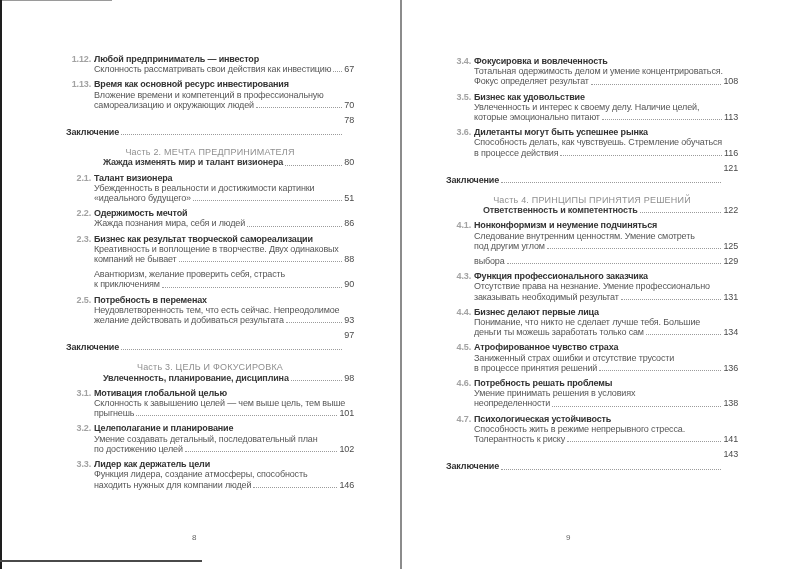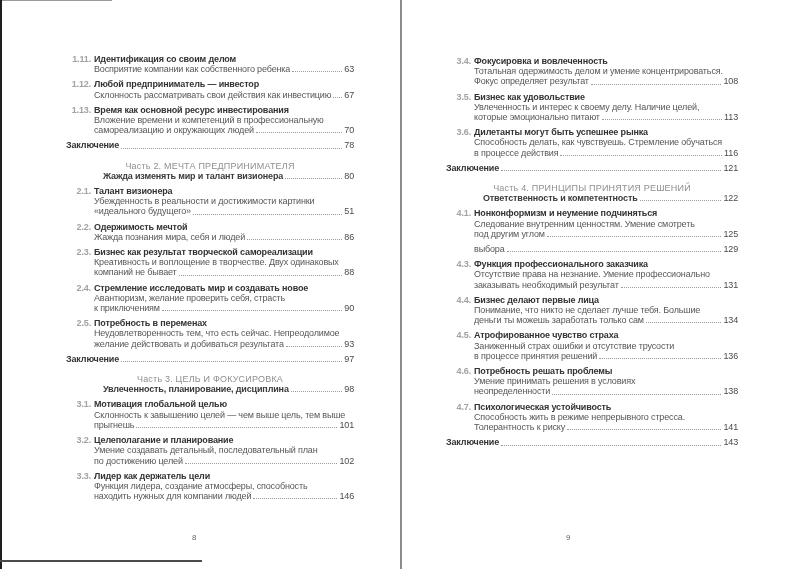--- a/index.html
+++ b/index.html
@@ -34,49 +34,41 @@
   }
   .etitle{font-weight:700;color:#333333;}
   .desc{white-space:nowrap;color:#575757;}
 
   .part{margin-top:10px;margin-bottom:5px;text-align:center;}
   .part-label{color:#8f8f8f;letter-spacing:0.2px;white-space:nowrap;}
   .part-sub{padding-left:37px;}
   .part-sub .txt{font-weight:700;color:#3a3a3a;}
 
   .concl{margin-bottom:5px;margin-top:2px;}
-  .concl .txt{font-weight:700;color:#333333;}
+  .concl .txt{font-weight:700;color:#333333;margin-top:12px;}
 
   .row{display:flex;}
   .row .txt{white-space:nowrap;}
   .row .dots{flex:1;overflow:hidden;margin:0 2px 2px 2px;border-bottom:1px dotted #9b9b9b;min-width:4px;}
   .row .pg{white-space:nowrap;color:#4a4a4a;font-weight:400;}
 
   .folio{position:absolute;top:533px;font-size:8px;color:#666666;letter-spacing:0;}
   #folio-0{left:192px;}
   #folio-1{left:566px;}
 </style>
 </head>
 <body>
 
 <div class="canvas">
   <div class="edge-top"></div>
   <div class="edge-left"></div>
   <div class="edge-bottom"></div>
   <div class="divider"></div>
 
   <div class="content" id="page-0">
-      <div class="entry">
-        <div class="eh"><span class="num">1.11.</span><span class="etitle">Идентификация со своим делом</span></div>
-        <div class="row">
-          <span class="txt desc">Восприятие компании как собственного ребенка</span>
-          <span class="dots"></span>
-          <span class="pg">63</span>
-        </div>
-      </div>
       <div class="entry">
         <div class="eh"><span class="num">1.12.</span><span class="etitle">Любой предприниматель — инвестор</span></div>
         <div class="row">
           <span class="txt desc">Склонность рассматривать свои действия как инвестицию</span>
           <span class="dots"></span>
           <span class="pg">67</span>
         </div>
       </div>
       <div class="entry">
         <div class="eh"><span class="num">1.13.</span><span class="etitle">Время как основной ресурс инвестирования</span></div>
@@ -124,21 +116,20 @@
       <div class="entry">
         <div class="eh"><span class="num">2.3.</span><span class="etitle">Бизнес как результат творческой самореализации</span></div>
         <div class="desc">Креативность и воплощение в творчестве. Двух одинаковых</div>
         <div class="row">
           <span class="txt desc">компаний не бывает</span>
           <span class="dots"></span>
           <span class="pg">88</span>
         </div>
       </div>
       <div class="entry">
-        <div class="eh"><span class="num">2.4.</span><span class="etitle">Стремление исследовать мир и создавать новое</span></div>
         <div class="desc">Авантюризм, желание проверить себя, страсть</div>
         <div class="row">
           <span class="txt desc">к приключениям</span>
           <span class="dots"></span>
           <span class="pg">90</span>
         </div>
       </div>
       <div class="entry">
         <div class="eh"><span class="num">2.5.</span><span class="etitle">Потребность в переменах</span></div>
         <div class="desc">Неудовлетворенность тем, что есть сейчас. Непреодолимое</div>

